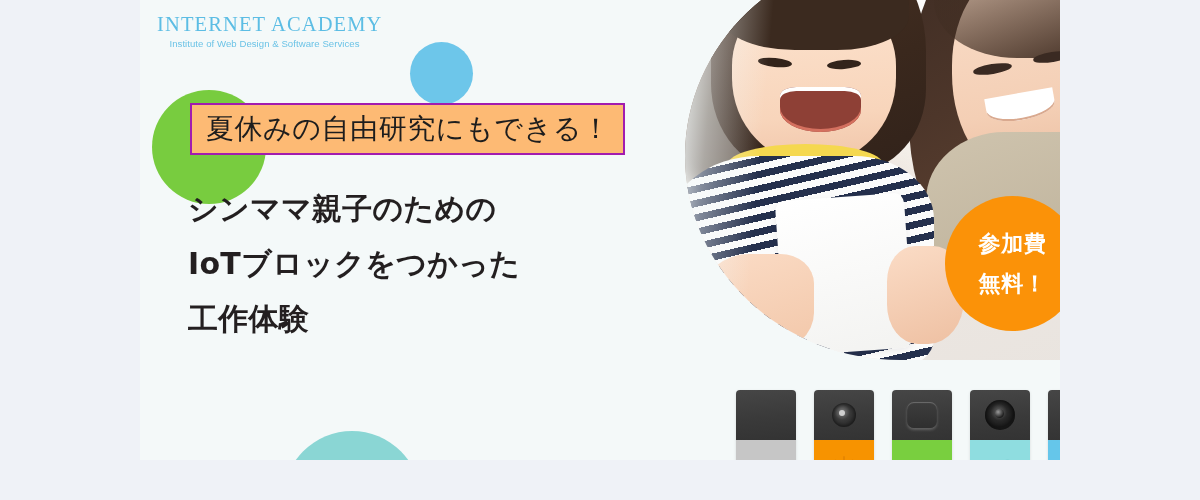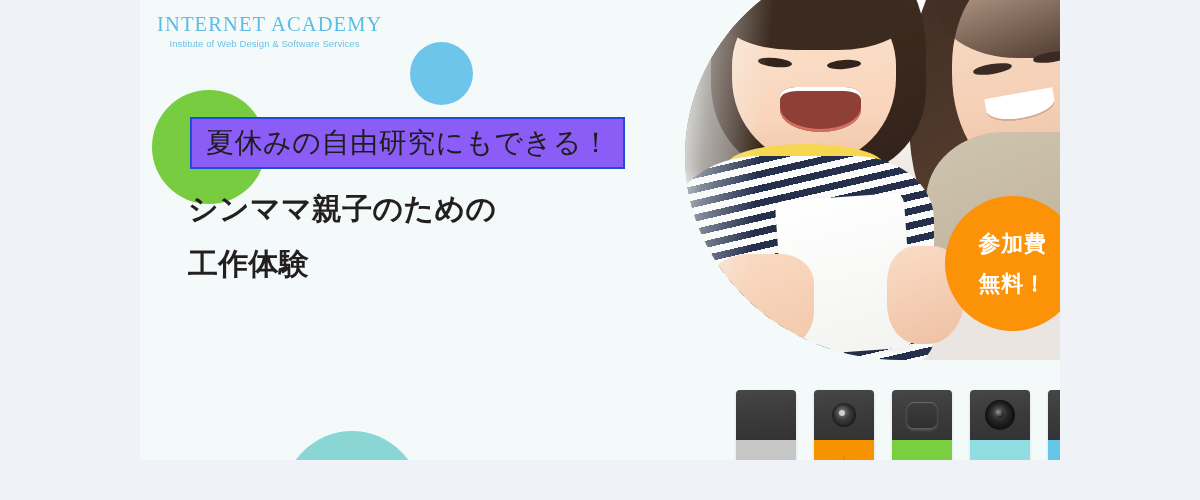--- a/index.html
+++ b/index.html
@@ -29,23 +29,23 @@
     font-family:"Liberation Serif","DejaVu Serif",serif;
     font-size:20.5px; letter-spacing:.055em; color:#5cbde4; white-space:nowrap;
   }
   .logo-sub{
     font-family:Liberation Sans, sans-serif;
     font-size:9.6px; letter-spacing:.005em; color:#6cc3e6; margin-top:4px; white-space:nowrap;
   }
 
   
   .kicker{
-    position:absolute; left:50px; top:117px; height:52px;
+    position:absolute; left:50px; top:103px; height:52px;
     display:flex; align-items:center; padding:0 13px 0 14px;
-    background:#8b5cf6; border:2px solid #1d4ed8;
+    background:#fdba74; border:2px solid #a21caf;
     font-size:28px; color:#1d1d1d; letter-spacing:.02em; white-space:nowrap;
     font-family:"DejaVu Sans","Liberation Sans",sans-serif; font-weight:500;
   }
 
   
   .headline{
     position:absolute; left:48px; top:181px; width:600px;
     font-family:"DejaVu Sans","Liberation Sans",sans-serif;
     font-weight:700; color:#231f20; font-size:30px; line-height:55px;
     letter-spacing:.01em; white-space:nowrap;
@@ -277,20 +277,21 @@
         <div class="boy-hand"></div>
 
         <div class="ph-fade"></div>
       </div>
     </div>
 
     <div class="kicker">夏休みの自由研究にもできる！</div>
 
     <div class="headline">
       <div>シンママ親子のための</div>
+      <div>IoTブロックをつかった</div>
       <div>工作体験</div>
     </div>
 
 
     <div class="pricebadge">
       <span>参加費</span>
       <span>無料！</span>
     </div>
 
     <div class="blocks">

